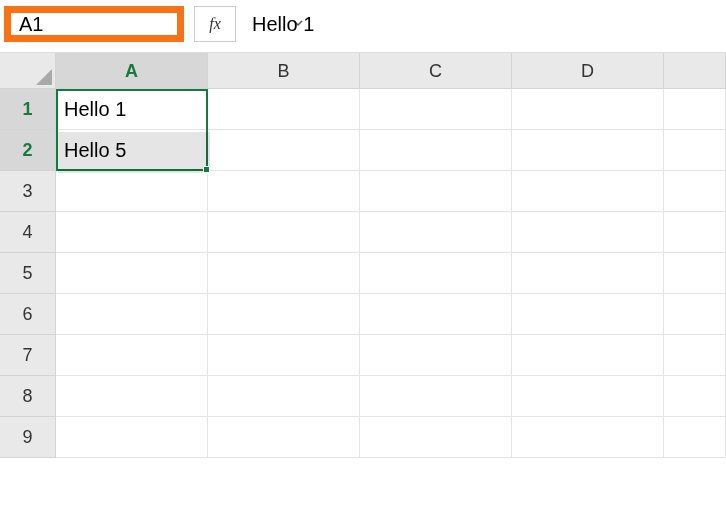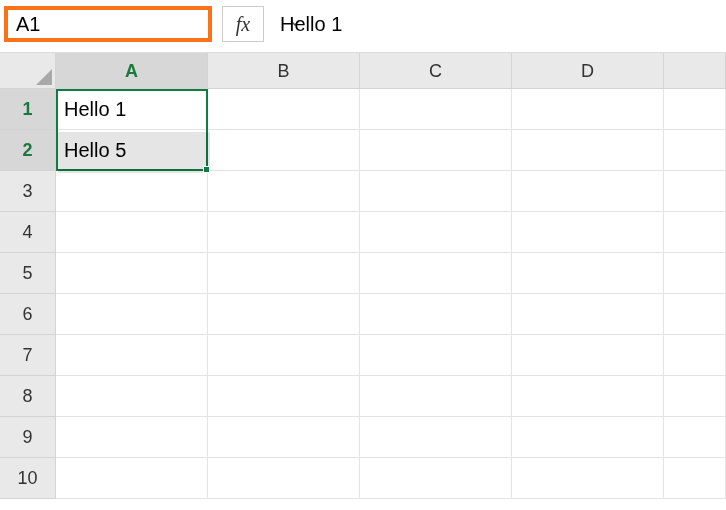--- a/index.html
+++ b/index.html
@@ -16,23 +16,23 @@
     
     .formula-bar {
       display: flex;
       align-items: center;
       padding: 6px 4px 10px 4px;
       border-bottom: 1px solid #ddd;
     }
     .name-box-wrap {
       display: flex;
       align-items: center;
-      border: 4px solid #f97316;
-      height: 36px;
-      width: 208px;
+      border: 7px solid #f97316;
+      height: 36px;
+      width: 180px;
       background: #fff;
       margin-right: 10px;
     }
     .name-box {
       flex: 1;
       border: none;
       outline: none;
       font-size: 20px;
       padding: 4px 8px;
       background: transparent;
@@ -46,21 +46,21 @@
     }
     .fx-btn {
       width: 42px;
       height: 36px;
       border: 1px solid #ccc;
       display: flex;
       align-items: center;
       justify-content: center;
       font-style: italic;
       font-family: Georgia, serif;
-      font-size: 20px;
+      font-size: 16px;
       color: #333;
       cursor: pointer;
       margin-right: 10px;
     }
     .formula-input-wrap {
       flex: 1;
       height: 36px;
       display: flex;
       align-items: center;
     }
@@ -287,27 +287,19 @@
       <div class="cell col-E"></div>
     </div>
     <div class="row">
       <div class="row-h">9</div>
       <div class="cell col-A"></div>
       <div class="cell col-B"></div>
       <div class="cell col-C"></div>
       <div class="cell col-D"></div>
       <div class="cell col-E"></div>
     </div>
-    <div class="row">
-      <div class="row-h">10</div>
-      <div class="cell col-A"></div>
-      <div class="cell col-B"></div>
-      <div class="cell col-C"></div>
-      <div class="cell col-D"></div>
-      <div class="cell col-E"></div>
-    </div>
   </div>
 
   <div class="selection">
     <div class="inactive"></div>
     <div class="fill-handle"></div>
   </div>
 </div>
 
 </body></html>

